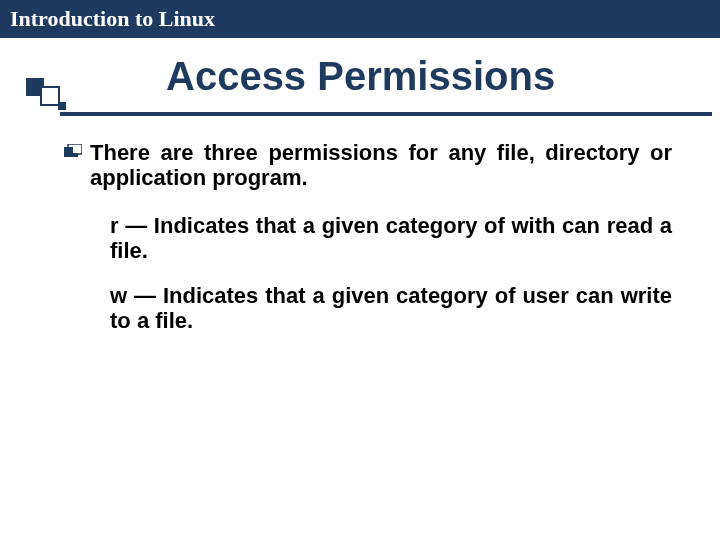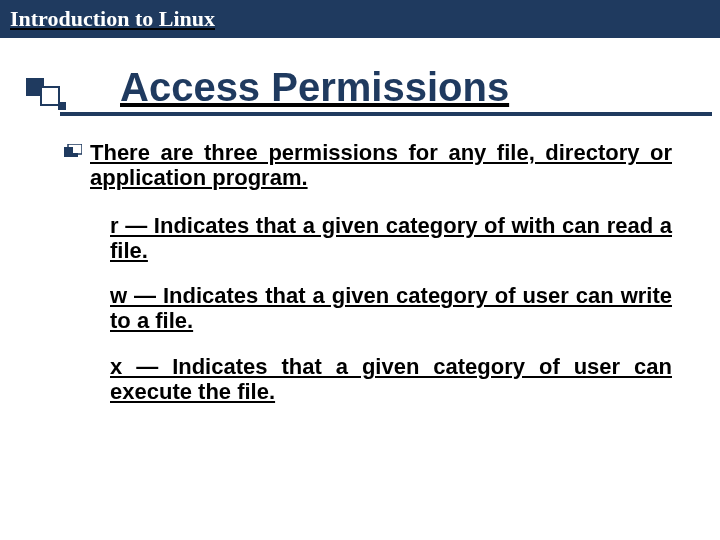--- a/index.html
+++ b/index.html
@@ -1,24 +1,25 @@
 <!DOCTYPE html>
 <html><head>
 <meta charset="utf-8">
 <style>
   * { margin: 0; padding: 0; box-sizing: border-box; }
   html, body { width: 720px; height: 540px; overflow: hidden; font-family: Arial, Helvetica, sans-serif; background: #fff; }
-  .slide { width: 720px; height: 444px; position: relative; text-decoration: underline; }
+  .slide { width: 720px; height: 444px; position: relative; }
   .header-bar { background: #1f3a5f; height: 38px; display: flex; align-items: center; padding-left: 10px; }
   .header-text { color: #fff; font-weight: bold; font-size: 22px; font-family: Georgia, 'Times New Roman', serif; }
   .title-row {
     display: flex;
-    align-items: flex-end;
+    align-items: center;
     height: 70px;
     margin-top: 4px;
+    gap: 46px;
   }
   .squares {
     position: relative;
     width: 120px;
     height: 70px;
   }
   .sq {
     position: absolute;
     background: #ffffff;
     border: 2px solid #1f3a5f;
@@ -98,16 +99,15 @@
           <rect x="5" y="1" width="12" height="8" fill="#fff"></rect>
           <rect x="0" y="3" width="9" height="10" fill="#1f3a5f"></rect>
         </svg>
       </div>
       <div class="bullet-text">There are three permissions for any file, directory or application program.</div>
     </div>
 
 
     <div class="sub-item"> r — Indicates that a given category of  with can read a file.</div>
     <div class="sub-item"> w — Indicates that a given category of user can write to a file.</div>
-    <div class="sub-item"> x — Indicates that a given category of user can execute the file.</div>
 
   </div>
 </div>
 
 </body></html>

